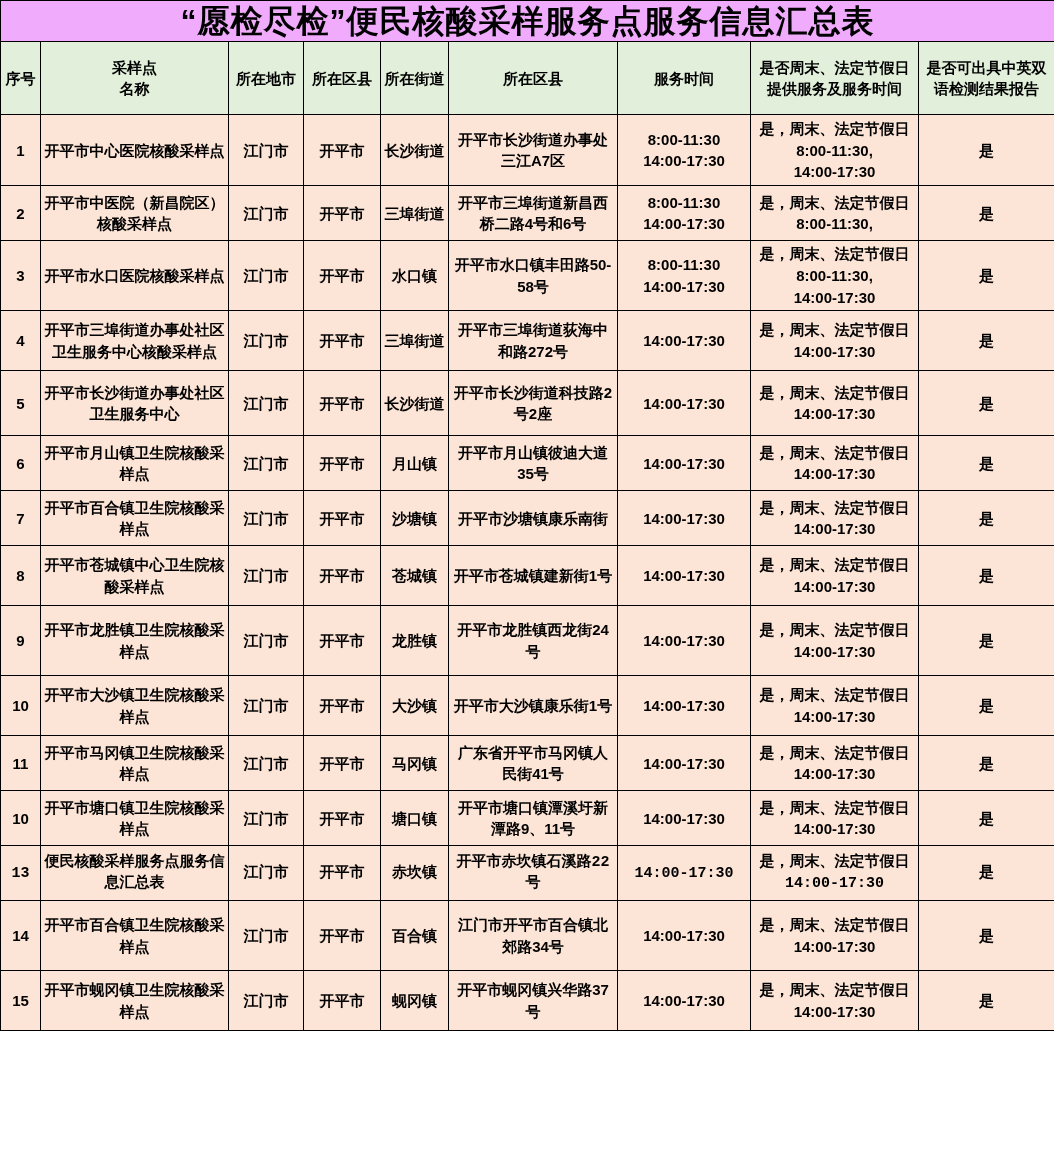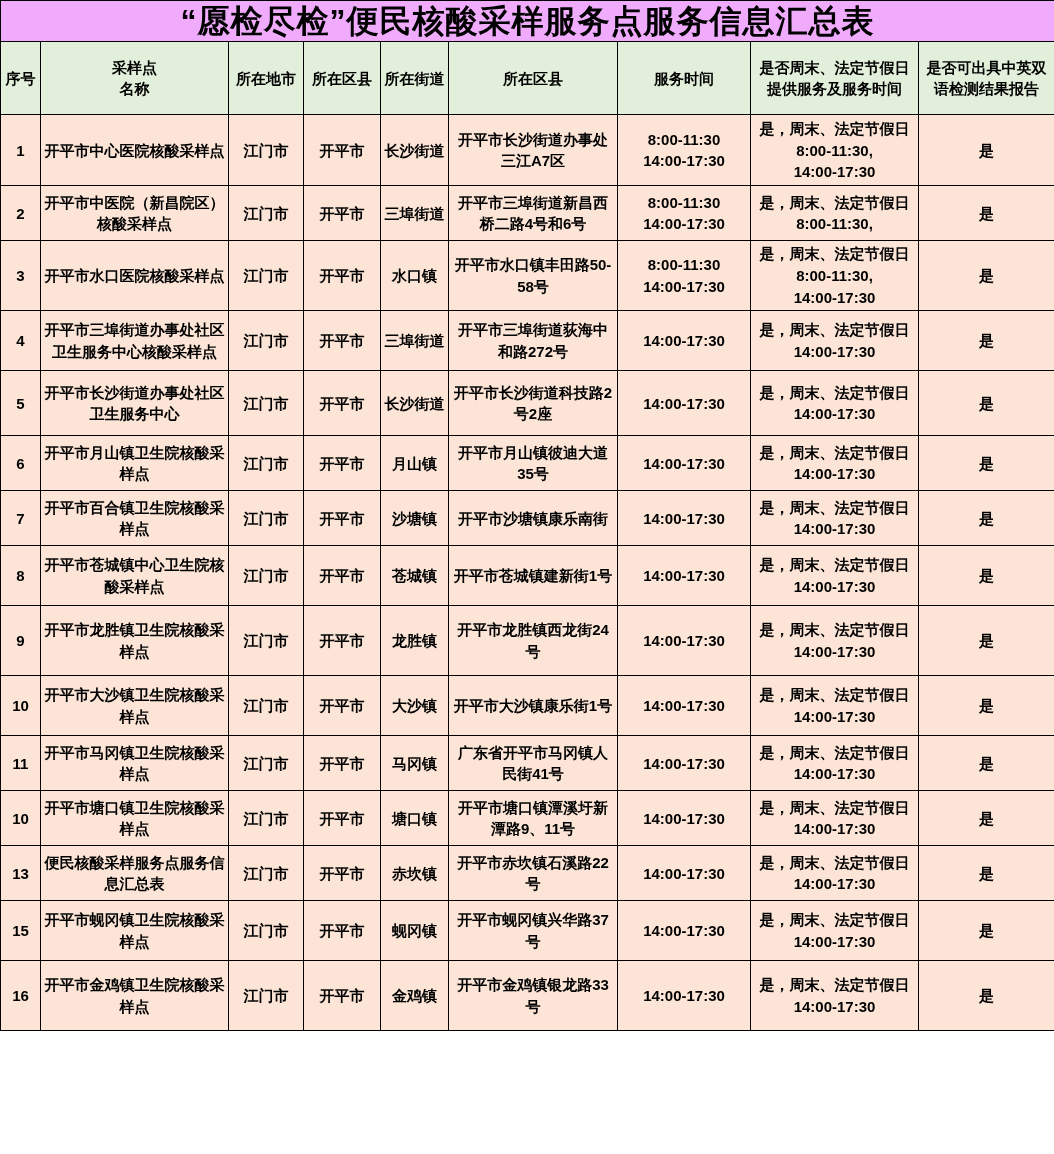--- a/index.html
+++ b/index.html
@@ -218,51 +218,51 @@
           <td>开平市塘口镇卫生院核酸采样点</td>
           <td>江门市</td>
           <td>开平市</td>
           <td>塘口镇</td>
           <td>开平市塘口镇潭溪圩新潭路9、11号</td>
           <td>14:00-17:30</td>
           <td>是，周末、法定节假日
 14:00-17:30</td>
           <td>是</td>
         </tr>
-        <tr style="height: 55px;">
+        <tr style="height: 55px; font-family: Liberation Mono, monospace;">
           <td>13</td>
           <td>便民核酸采样服务点服务信息汇总表</td>
           <td>江门市</td>
           <td>开平市</td>
           <td>赤坎镇</td>
           <td>开平市赤坎镇石溪路22号</td>
+          <td>14:00-17:30</td>
+          <td>是，周末、法定节假日
+14:00-17:30</td>
+          <td>是</td>
+        </tr>
+        <tr style="height: 70px;">
+          <td>14</td>
+          <td>开平市百合镇卫生院核酸采样点</td>
+          <td>江门市</td>
+          <td>开平市</td>
+          <td>百合镇</td>
+          <td>江门市开平市百合镇北郊路34号</td>
           <td>14:00-17:30</td>
           <td>是，周末、法定节假日
 14:00-17:30</td>
           <td>是</td>
         </tr>
         <tr style="height: 60px;">
           <td>15</td>
           <td>开平市蚬冈镇卫生院核酸采样点</td>
           <td>江门市</td>
           <td>开平市</td>
           <td>蚬冈镇</td>
           <td>开平市蚬冈镇兴华路37号</td>
-          <td>14:00-17:30</td>
-          <td>是，周末、法定节假日
-14:00-17:30</td>
-          <td>是</td>
-        </tr>
-        <tr style="height: 70px;">
-          <td>16</td>
-          <td>开平市金鸡镇卫生院核酸采样点</td>
-          <td>江门市</td>
-          <td>开平市</td>
-          <td>金鸡镇</td>
-          <td>开平市金鸡镇银龙路33号</td>
           <td>14:00-17:30</td>
           <td>是，周末、法定节假日
 14:00-17:30</td>
           <td>是</td>
         </tr>
       </tbody>
   </table>
 </div>
 
 </body></html>

